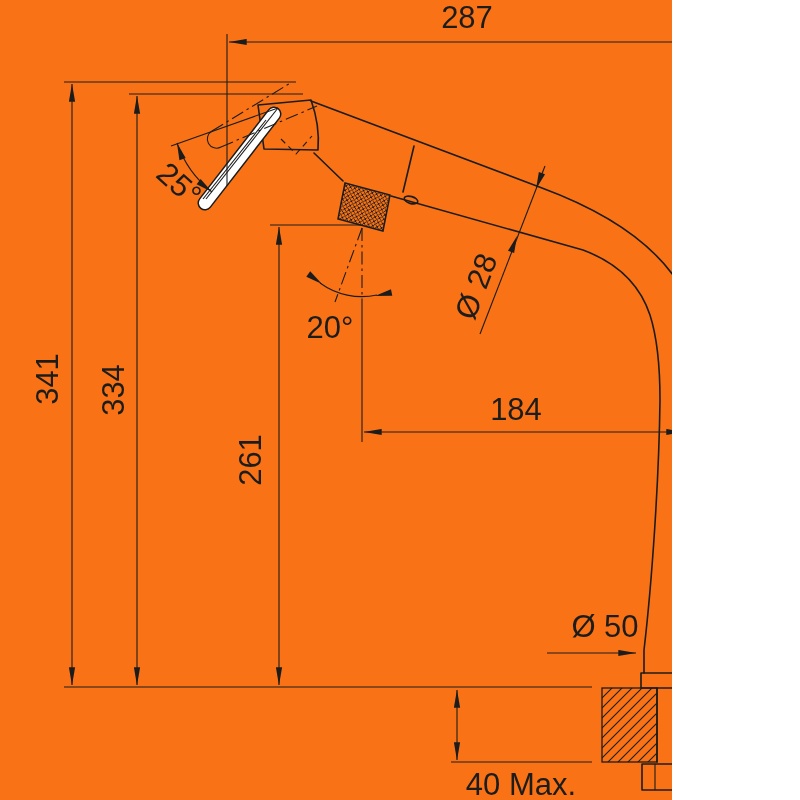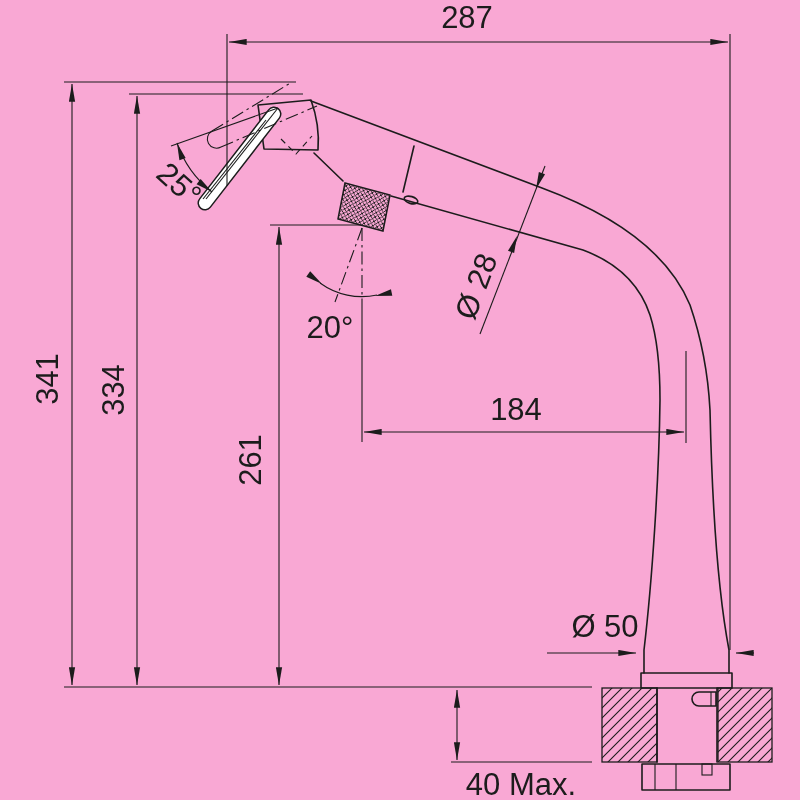--- a/index.html
+++ b/index.html
@@ -1,16 +1,16 @@
 <!DOCTYPE html>
 <html><head>
 <meta charset="utf-8">
 <style>
   html,body{margin:0;padding:0;background:#ffffff;}
-  .stage{position:relative;width:800px;height:800px;background:#f9a8d4;overflow:hidden;}
+  .stage{position:relative;width:672px;height:800px;background:#f97316;overflow:hidden;}
   svg{display:block;}
   .ol{fill:none;stroke:#1c1c1c;stroke-width:1.6;stroke-linejoin:round;stroke-linecap:round;}
   .thin{fill:none;stroke:#1c1c1c;stroke-width:1.1;stroke-linecap:butt;}
   .dd{stroke-dasharray:13 4 2.5 4;}
   .hid{stroke-dasharray:6 4.5;}
   .lbl{font-family:"Liberation Sans",sans-serif;font-size:31px;fill:#1c1c1c;text-anchor:middle;}
   .arrow{fill:#1c1c1c;stroke:none;}
 </style>
 </head>
 <body>

